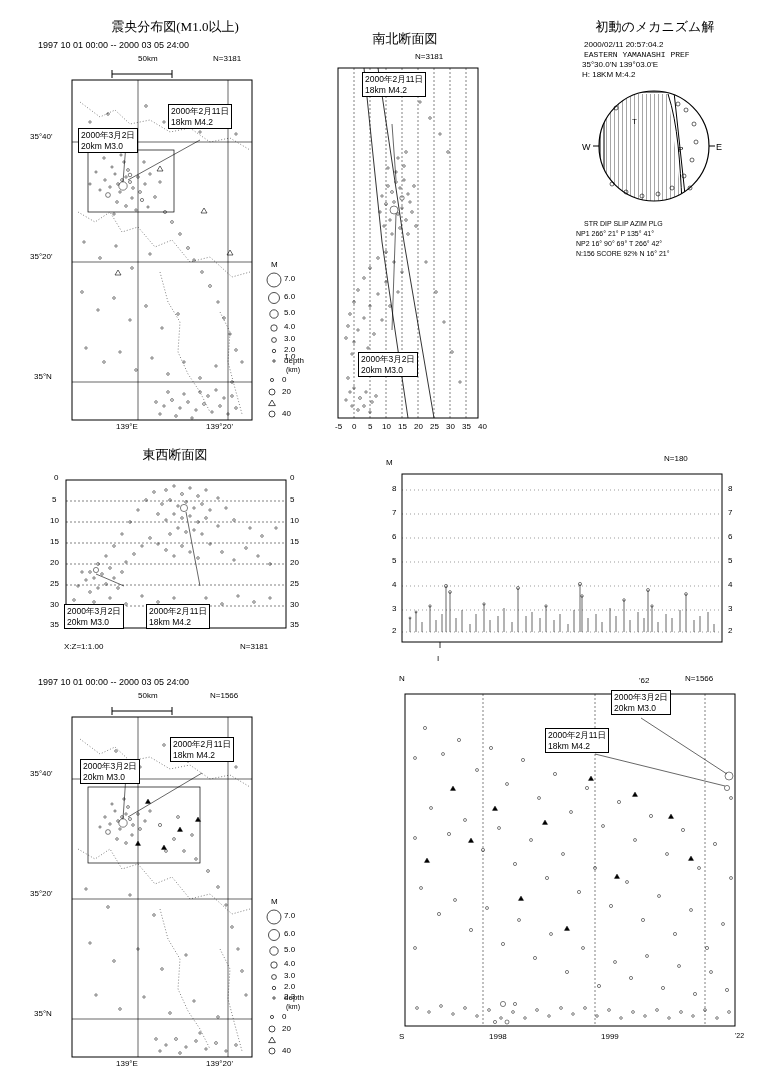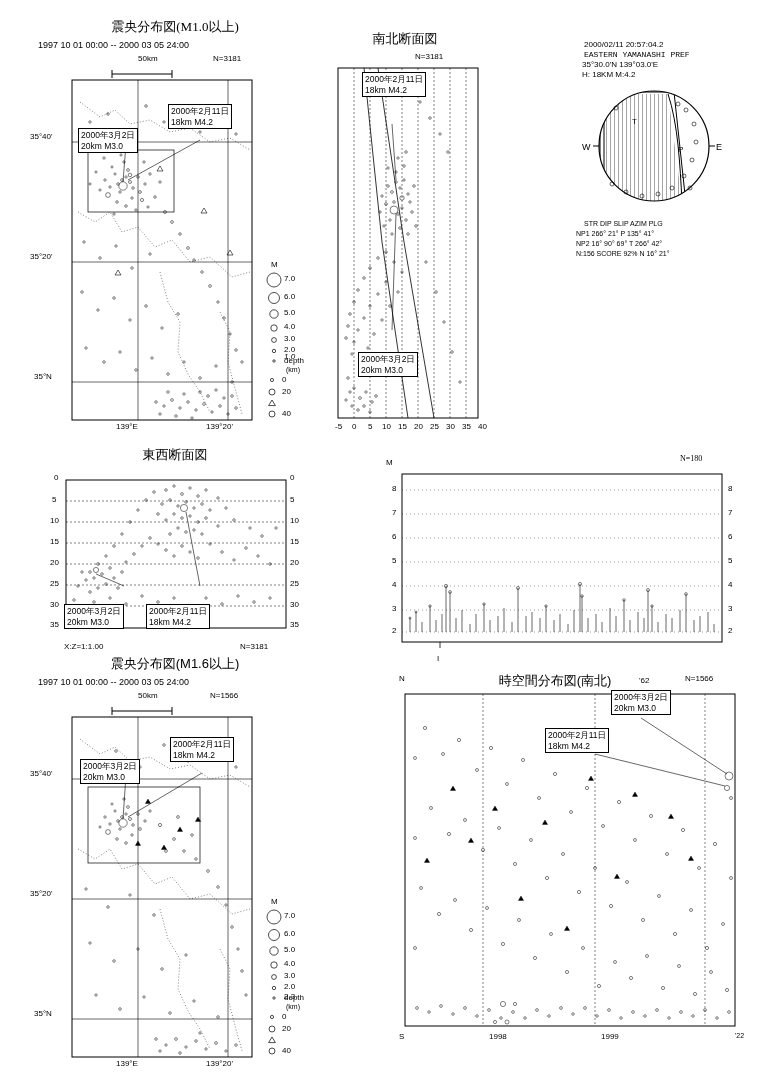--- a/index.html
+++ b/index.html
@@ -322,20 +322,21 @@
     <span class="xs" style="position:absolute;left:64px;">15</span>
     <span class="xs" style="position:absolute;left:80px;">20</span>
     <span class="xs" style="position:absolute;left:96px;">25</span>
     <span class="xs" style="position:absolute;left:112px;">30</span>
     <span class="xs" style="position:absolute;left:128px;">35</span>
     <span class="xs" style="position:absolute;left:144px;">40</span>
   </div>
 </div>
 
 <div class="panel" style="left:560px;top:18px;width:200px;height:260px;">
+  <div class="ttl" style="width:190px;">初動のメカニズム解</div>
   <div class="xs" style="position:absolute;left:24px;top:22px;">2000/02/11  20:57:04.2</div>
   <div class="xs" style="position:absolute;left:24px;top:32px;font-family:Liberation Mono, monospace;">EASTERN YAMANASHI PREF</div>
   <div class="xs" style="position:absolute;left:22px;top:42px;">35°30.0'N  139°03.0'E</div>
   <div class="xs" style="position:absolute;left:22px;top:52px;">H: 18KM        M:4.2</div>
 
   <svg width="160" height="130" style="position:absolute;left:22px;top:66px;">
     <defs>
       <pattern id="hatch" patternUnits="userSpaceOnUse" width="4" height="4" patternTransform="rotate(0)">
         <line x1="0" y1="0" x2="0" y2="4" stroke="#000" stroke-width="0.7"></line>
       </pattern>
@@ -513,21 +514,21 @@
   <div class="callout" style="left:96px;top:158px;">
     <div>2000年2月11日</div>
     <div>18km  M4.2</div>
   </div>
 
   <div class="xs" style="position:absolute;left:14px;top:196px;">X:Z=1:1.00</div>
   <div class="xs" style="position:absolute;left:190px;top:196px;">N=3181</div>
 </div>
 
 <div class="panel" style="left:380px;top:432px;width:380px;height:230px;">
-  <div class="xs" style="position:absolute;left:300px;top:22px;font-family:Liberation Serif, serif;">N=180</div>
+  <div class="xs" style="position:absolute;left:284px;top:22px;">N=180</div>
   <div class="xs" style="position:absolute;left:6px;top:26px;">M</div>
 
   <svg width="380" height="190" style="position:absolute;left:0;top:36px;">
     <rect x="22" y="6" width="320" height="168" fill="none" stroke="#000" stroke-width="1"></rect>
     <g stroke="#000" stroke-width="0.4" stroke-dasharray="1,3">
       <line x1="22" y1="22" x2="342" y2="22"></line>
       <line x1="22" y1="46" x2="342" y2="46"></line>
       <line x1="22" y1="70" x2="342" y2="70"></line>
       <line x1="22" y1="94" x2="342" y2="94"></line>
       <line x1="22" y1="118" x2="342" y2="118"></line>
@@ -618,21 +619,20 @@
     <span class="xs" style="position:absolute;left:348px;top:64px;">6</span>
     <span class="xs" style="position:absolute;left:348px;top:88px;">5</span>
     <span class="xs" style="position:absolute;left:348px;top:112px;">4</span>
     <span class="xs" style="position:absolute;left:348px;top:136px;">3</span>
     <span class="xs" style="position:absolute;left:348px;top:158px;">2</span>
   </div>
   <div class="xs" style="position:absolute;left:57px;top:222px;">I</div>
 </div>
 
 <div class="panel" style="left:60px;top:655px;width:250px;height:410px;">
-  <div class="ttl" style="width:230px;">震央分布図(M1.6以上)</div>
   <div class="sm" style="position:absolute;left:-22px;top:22px;">1997 10 01 00:00  --  2000 03 05 24:00</div>
   <div class="xs" style="position:absolute;left:78px;top:36px;">50km</div>
   <div class="xs" style="position:absolute;left:150px;top:36px;">N=1566</div>
 
   <svg width="250" height="370" style="position:absolute;left:0;top:44px;">
     <line x1="52" y1="12" x2="112" y2="12" stroke="#000" stroke-width="1"></line>
     <line x1="52" y1="8" x2="52" y2="16" stroke="#000" stroke-width="1"></line>
     <line x1="112" y1="8" x2="112" y2="16" stroke="#000" stroke-width="1"></line>
     <rect x="12" y="18" width="180" height="340" fill="none" stroke="#000" stroke-width="1"></rect>
     <line x1="12" y1="80" x2="192" y2="80" stroke="#000" stroke-width="0.6"></line>
@@ -768,21 +768,20 @@
     <div>2000年3月2日</div>
     <div>20km  M3.0</div>
   </div>
   <div class="callout" style="left:110px;top:82px;">
     <div>2000年2月11日</div>
     <div>18km  M4.2</div>
   </div>
 </div>
 
 <div class="panel" style="left:395px;top:672px;width:365px;height:400px;">
-  <div class="ttl" style="position:absolute;left:60px;top:0;width:200px;">時空間分布図(南北)</div>
   <div class="xs" style="position:absolute;left:4px;top:2px;">N</div>
   <div class="xs" style="position:absolute;left:244px;top:4px;">'62</div>
   <div class="xs" style="position:absolute;left:290px;top:2px;">N=1566</div>
 
   <svg width="365" height="368" style="position:absolute;left:0;top:16px;">
     <rect x="10" y="6" width="330" height="332" fill="none" stroke="#000" stroke-width="1"></rect>
     <g stroke="#000" stroke-width="0.5" stroke-dasharray="2,2">
       <line x1="88" y1="6" x2="88" y2="338"></line>
       <line x1="200" y1="6" x2="200" y2="338"></line>
       <line x1="310" y1="6" x2="310" y2="338"></line>

